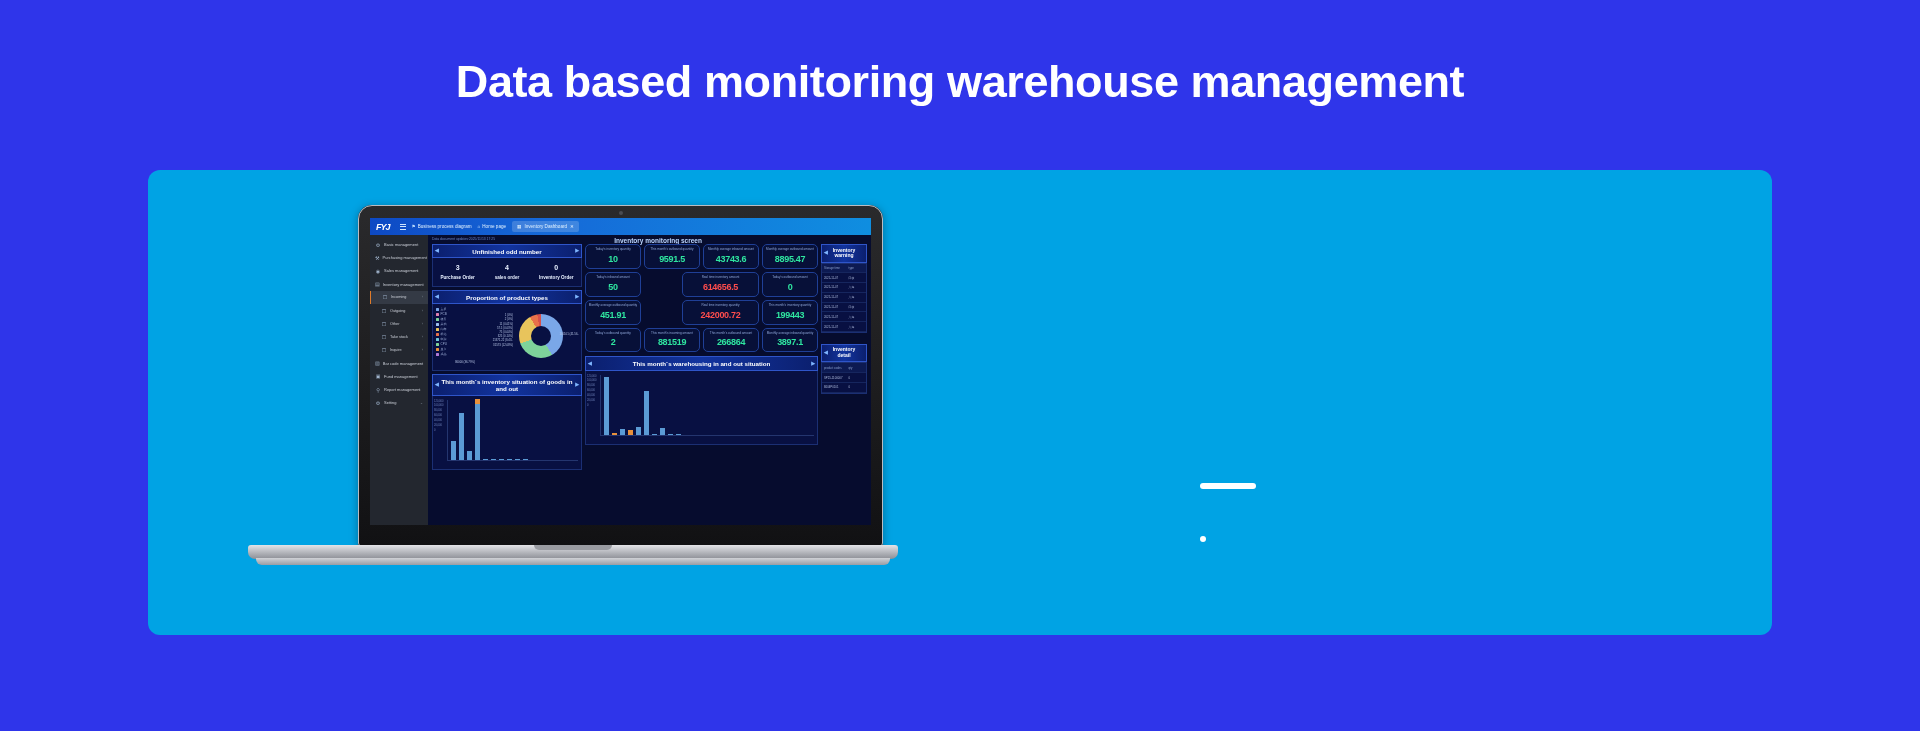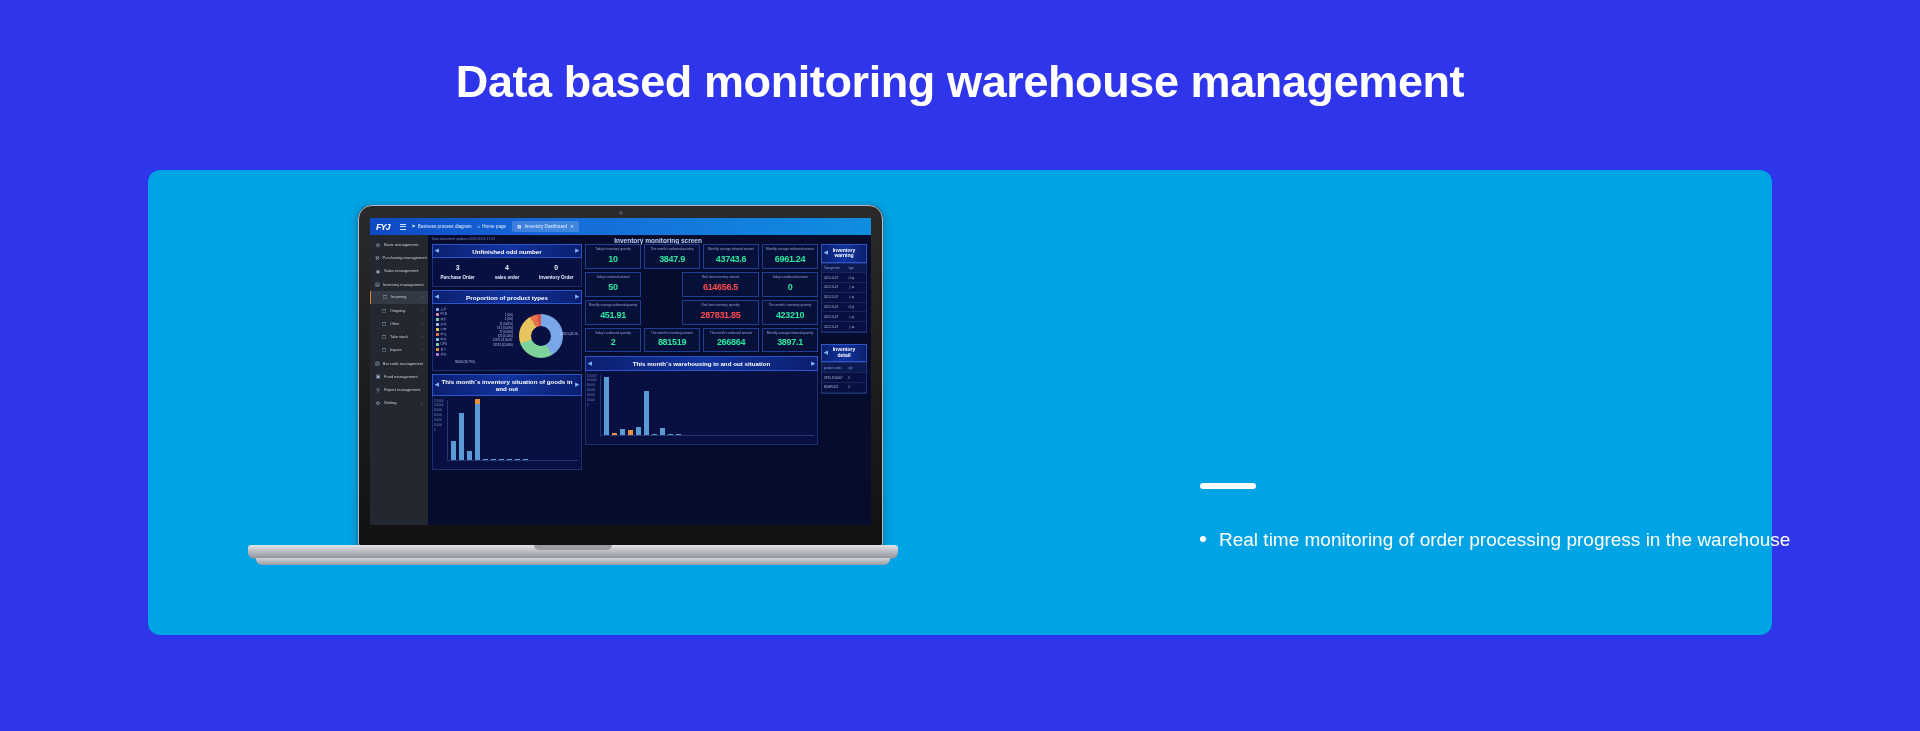--- a/index.html
+++ b/index.html
@@ -133,21 +133,21 @@
     position:absolute; left:86px; top:10px; width:44px; height:44px; border-radius:50%;
     background: conic-gradient(#7aa7e8 0deg 150deg, #7ed39a 150deg 250deg, #e8c45c 250deg 330deg, #e8714a 330deg 350deg, #d7504a 350deg 360deg);
   }
   .donut::after{ content:""; position:absolute; left:12px; top:12px; width:20px; height:20px; border-radius:50%; background:#081042; }
   .dlabels { position:absolute; left:14px; top:9px; font-size:2.8px; color:#b8c6e6; line-height:1.5; text-align:right; width:66px; }
   .dlabel-r { position:absolute; right:2px; top:28px; font-size:2.8px; color:#b8c6e6; }
 
   
   .tiles { display:grid; grid-template-columns: repeat(4, 1fr); gap:3px; }
   .tile {
-    border:.5px solid #1f3f96; background:#071038; border-radius:0;
+    border:.5px solid #1f3f96; background:#071038; border-radius:5px;
     text-align:center; padding:3px 1px 4px;
   }
   .tile .tl { font-size:3.1px; color:#8fa6d8; line-height:1.25; margin-bottom:2px; }
   .tile .tv { font-size:9px; font-weight:700; color:#2fe6a0; letter-spacing:-.3px; }
   .tile .tv.red { color:#ff4d4d; }
   .tile.wide { grid-column: span 2; margin-left: 38px; }
 
   
   .rtable { border:.5px solid #1b2f73; background:#081042; }
   .rrow { display:flex; font-size:2.8px; color:#aebbdd; border-bottom:.5px solid #16265e; padding:2.4px 2px; }
@@ -401,29 +401,29 @@
                 </div>
 
                 <div class="col-mid">
                   <div class="tiles">
                     <div class="tile">
                       <div class="tl">Today's inventory quantity</div>
                       <div class="tv">10</div>
                     </div>
                     <div class="tile">
                       <div class="tl">This month's outbound quantity</div>
-                      <div class="tv">3847.9</div>
+                      <div class="tv">9591.5</div>
                     </div>
                     <div class="tile">
                       <div class="tl">Monthly average inbound amount</div>
                       <div class="tv">43743.6</div>
                     </div>
                     <div class="tile">
                       <div class="tl">Monthly average outbound amount</div>
-                      <div class="tv">6961.24</div>
+                      <div class="tv">8895.47</div>
                     </div>
 
                     <div class="tile">
                       <div class="tl">Today's inbound amount</div>
                       <div class="tv">50</div>
                     </div>
                     <div class="tile wide">
                       <div class="tl">Real time inventory amount</div>
                       <div class="tv red">614656.5</div>
                     </div>
@@ -431,25 +431,25 @@
                       <div class="tl">Today's outbound amount</div>
                       <div class="tv">0</div>
                     </div>
 
                     <div class="tile">
                       <div class="tl">Monthly average outbound quantity</div>
                       <div class="tv">451.91</div>
                     </div>
                     <div class="tile wide">
                       <div class="tl">Real time inventory quantity</div>
-                      <div class="tv red">287831.85</div>
+                      <div class="tv red">242000.72</div>
                     </div>
                     <div class="tile">
                       <div class="tl">This month's inventory quantity</div>
-                      <div class="tv">423210</div>
+                      <div class="tv">199443</div>
                     </div>
 
                     <div class="tile">
                       <div class="tl">Today's outbound quantity</div>
                       <div class="tv">2</div>
                     </div>
                     <div class="tile">
                       <div class="tl">This month's incoming amount</div>
                       <div class="tv">881519</div>
                     </div>
@@ -557,19 +557,18 @@
       </div>
       <div class="base"></div>
       <div class="foot"></div>
     </div>
 
     <div class="textblock">
       <div class="tb-rule"></div>
       <ul class="bullets">
         <li>
           <span class="dot"></span>
-          <span class="txt">Real time monitoring of order processing progress in the warehouse</span>
         </li>
       </ul>
     </div>
 
   </div>
 </div>
 
 </body></html>

